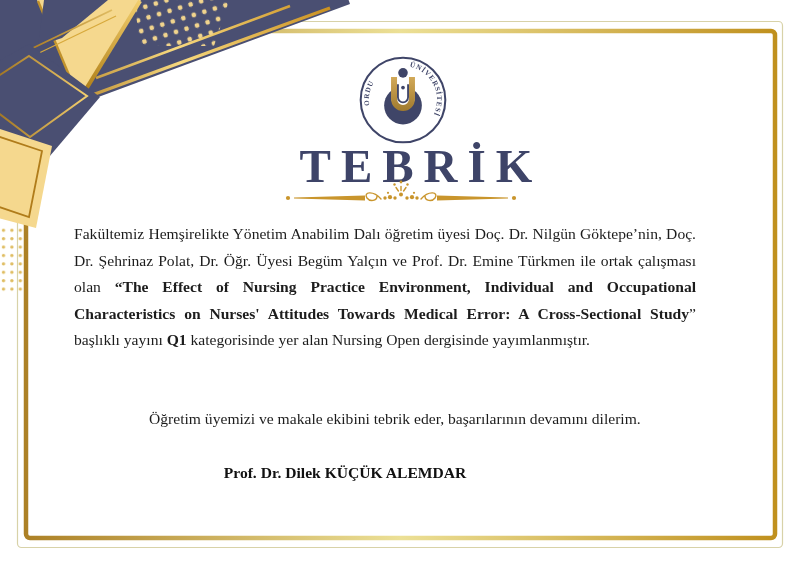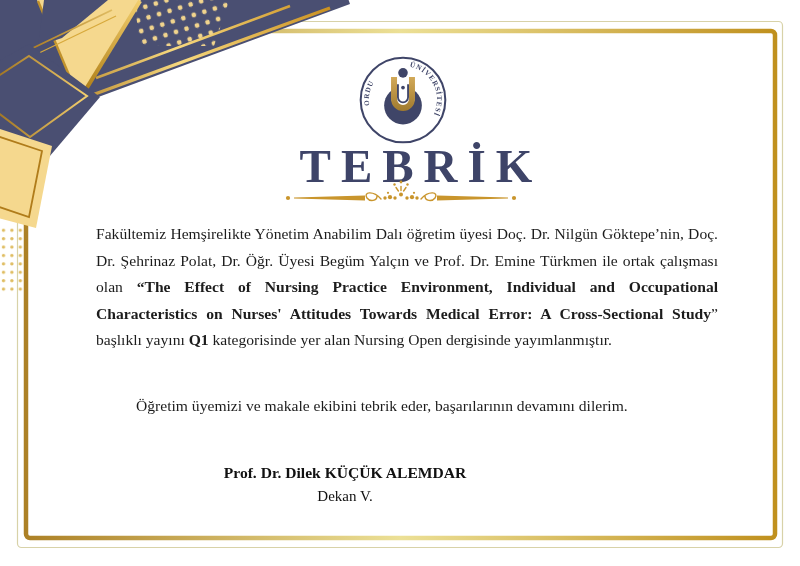--- a/index.html
+++ b/index.html
@@ -12,27 +12,27 @@
   .deco-svg  { position:absolute; left:0; top:0; pointer-events:none; }
   .logo-wrap { position:absolute; left:357px; top:54px; width:92px; height:92px; }
   .cert-title {
     position:absolute; left:0; top:127px; width:800px; margin:16px;
     text-align:center; font-size:47px; font-weight:bold;
     letter-spacing:10px; padding-left:10px; box-sizing:border-box;
     color:#3e4468; line-height:1;
   }
   .divider-svg { position:absolute; left:285px; top:178px; }
   .para1 {
-    position:absolute; left:96px; top:221px; width:622px; margin:0;
+    position:absolute; left:74px; top:221px; width:622px; margin:0;
     font-size:15.6px; line-height:26.6px; color:#1c1c1c;
     text-align:justify; hyphens:none;
   }
   .para1 b { font-weight:bold; }
   .para2 {
-    position:absolute; left:90px; top:390px; width:622px; margin:4px;
+    position:absolute; left:90px; top:390px; width:622px; margin:17px;
     font-size:15.6px; line-height:24px; color:#1c1c1c; text-indent:42px;
   }
   .signature {
     position:absolute; left:95px; top:464px; width:500px; text-align:center;
     color:#111;
   }
   .sig-name  { font-weight:bold; font-size:15.6px; line-height:18px; }
   .sig-title { font-size:15px; line-height:18px; margin-top:5px; }
   .logo-arc-text { font-family:"Liberation Serif",serif; font-size:7.8px;
                    font-weight:bold; letter-spacing:1px; fill:#3f4568; }
@@ -168,16 +168,15 @@
       <line x1="121" y1="9.5" x2="118.6" y2="13"></line>
     </g>
   </svg>
 
   <p class="para1"><span>Fakültemiz Hemşirelikte Yönetim Anabilim Dalı öğretim üyesi Doç. Dr. Nilgün Göktepe’nin, Doç. Dr. Şehrinaz Polat, Dr. Öğr. Üyesi Begüm Yalçın ve Prof. Dr. Emine Türkmen ile ortak çalışması olan </span><b>“The Effect of Nursing Practice Environment, Individual and Occupational Characteristics on Nurses' Attitudes Towards Medical Error: A Cross-Sectional Study</b><span>” başlıklı yayını </span><b>Q1</b><span> kategorisinde yer alan Nursing Open dergisinde yayımlanmıştır.</span></p>
 
   <p class="para2">Öğretim üyemizi ve makale ekibini tebrik eder, başarılarının devamını dilerim.</p>
 
   <div class="signature">
     <div class="sig-name">Prof. Dr. Dilek KÜÇÜK ALEMDAR</div>
-    <div class="sig-title">Dekan V.</div>
   </div>
 
 </div>
 
 </body></html>

